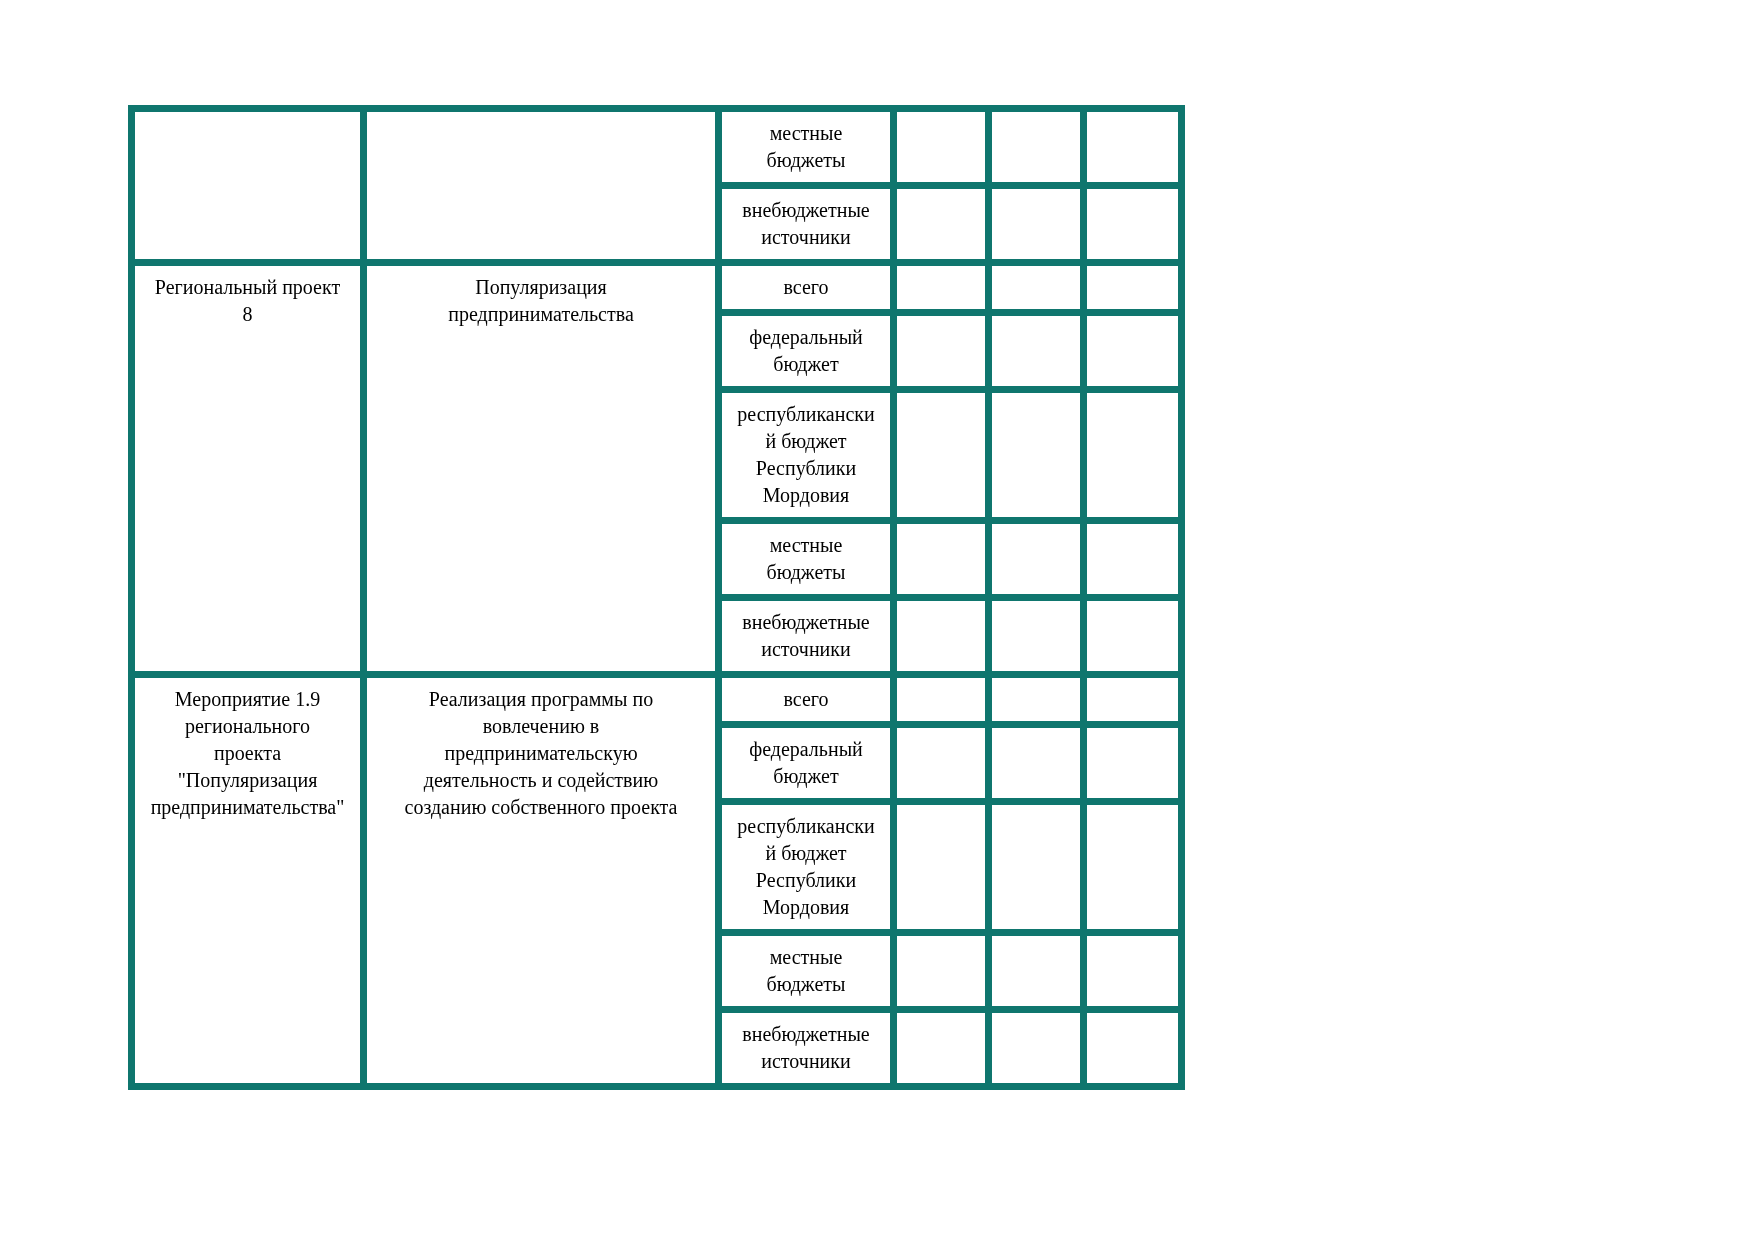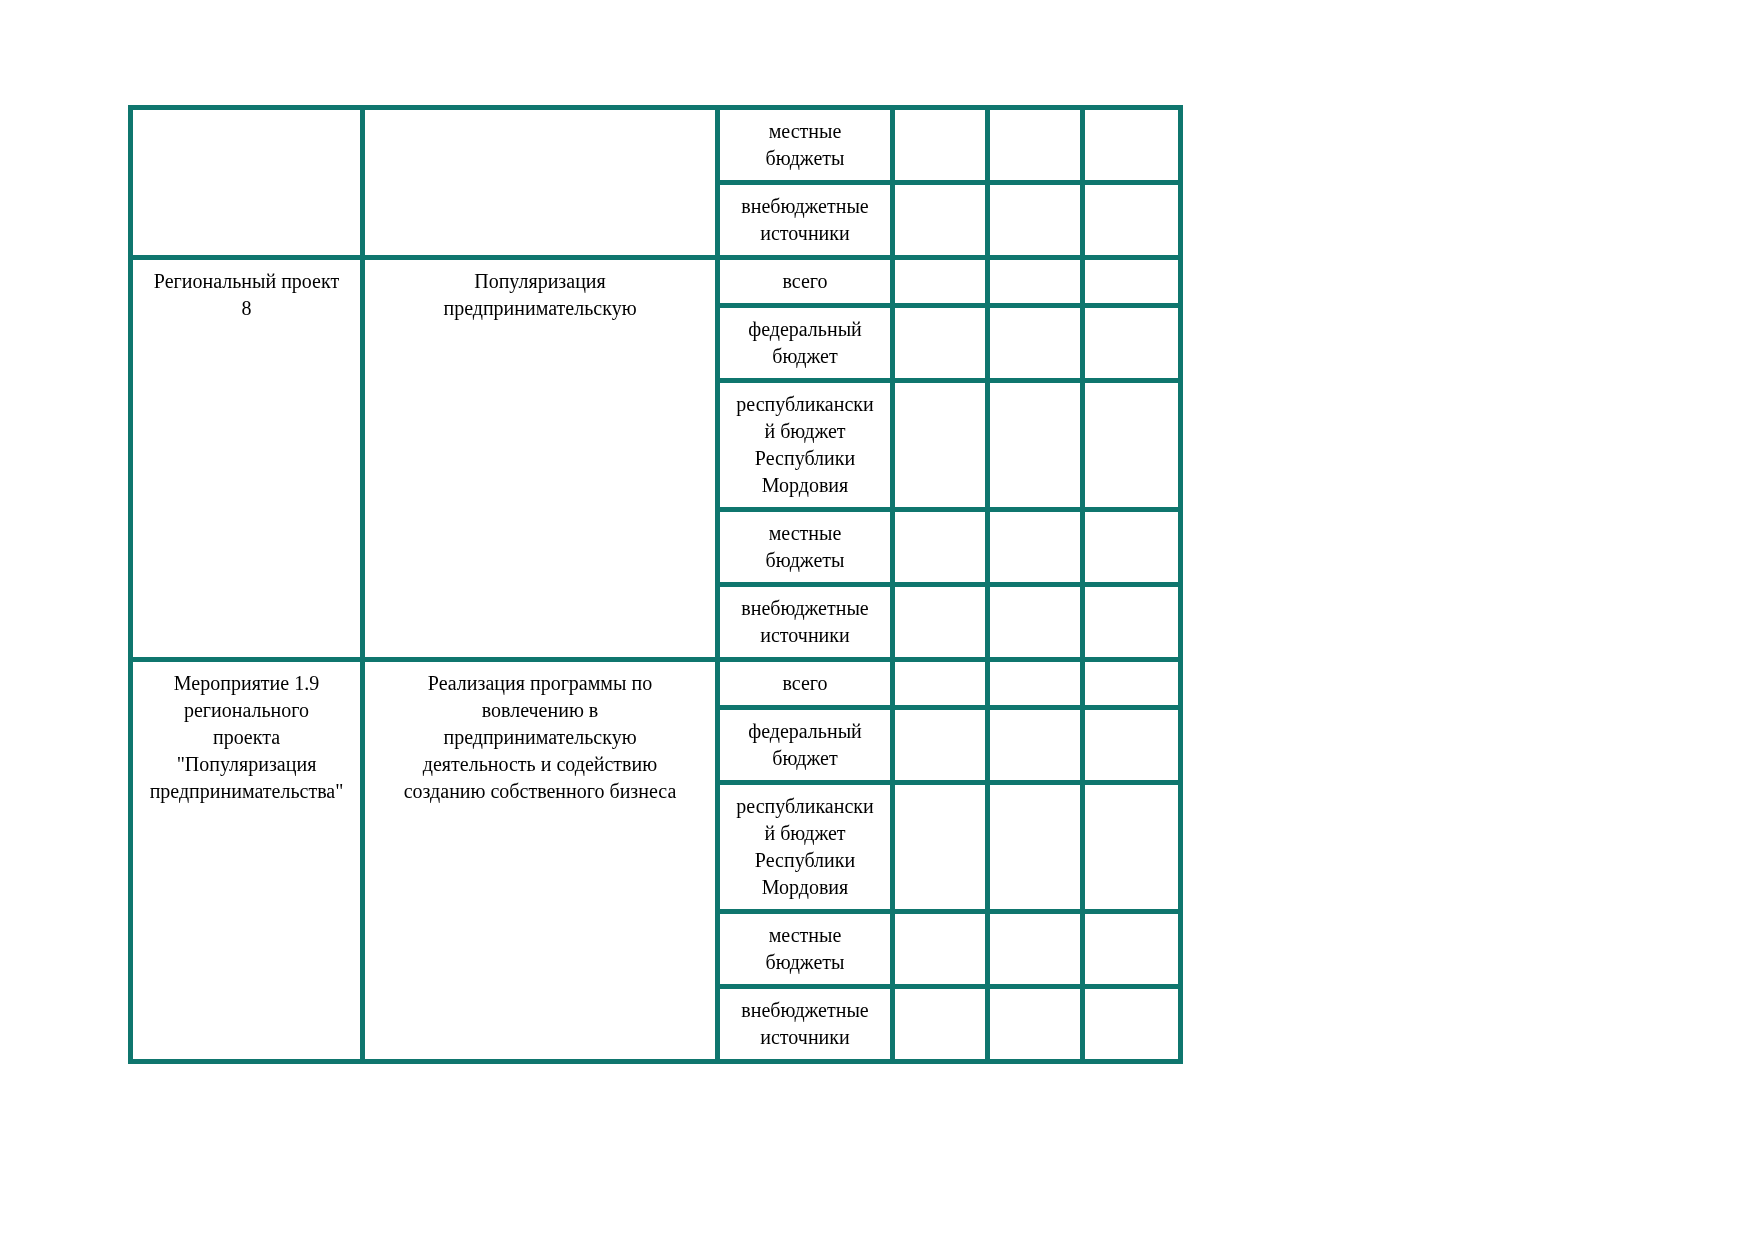--- a/index.html
+++ b/index.html
@@ -18,21 +18,21 @@
     position: absolute;
     left: 128px;
     top: 105px;
   }
   table.doc-table {
     border-collapse: collapse;
     table-layout: fixed;
     width: 1050px;
   }
   table.doc-table td {
-    border: 5px solid #0f766e;
+    border: 7px solid #0f766e;
     font-size: 20px;
     line-height: 27px;
     text-align: center;
     white-space: pre-line;
     padding: 8px 6px;
     overflow: hidden;
     word-wrap: break-word;
   }
   td.project-cell,
   td.description-cell {
@@ -73,21 +73,21 @@
           <td class="source-cell">внебюджетные
 источники</td>
           <td class="value-cell"></td>
           <td class="value-cell"></td>
           <td class="value-cell"></td>
         </tr>
         <tr>
           <td class="project-cell" rowspan="5">Региональный проект
 8</td>
           <td class="description-cell" rowspan="5">Популяризация
-предпринимательскую</td>
+предпринимательства</td>
           <td class="source-cell">всего</td>
           <td class="value-cell"></td>
           <td class="value-cell"></td>
           <td class="value-cell"></td>
         </tr>
         <tr>
           <td class="source-cell">федеральный
 бюджет</td>
           <td class="value-cell"></td>
           <td class="value-cell"></td>
@@ -119,21 +119,21 @@
         <tr>
           <td class="project-cell" rowspan="5">Мероприятие 1.9
 регионального
 проекта
 "Популяризация
 предпринимательства"</td>
           <td class="description-cell" rowspan="5">Реализация программы по
 вовлечению в
 предпринимательскую
 деятельность и содействию
-созданию собственного бизнеса</td>
+созданию собственного проекта</td>
           <td class="source-cell">всего</td>
           <td class="value-cell"></td>
           <td class="value-cell"></td>
           <td class="value-cell"></td>
         </tr>
         <tr>
           <td class="source-cell">федеральный
 бюджет</td>
           <td class="value-cell"></td>
           <td class="value-cell"></td>

